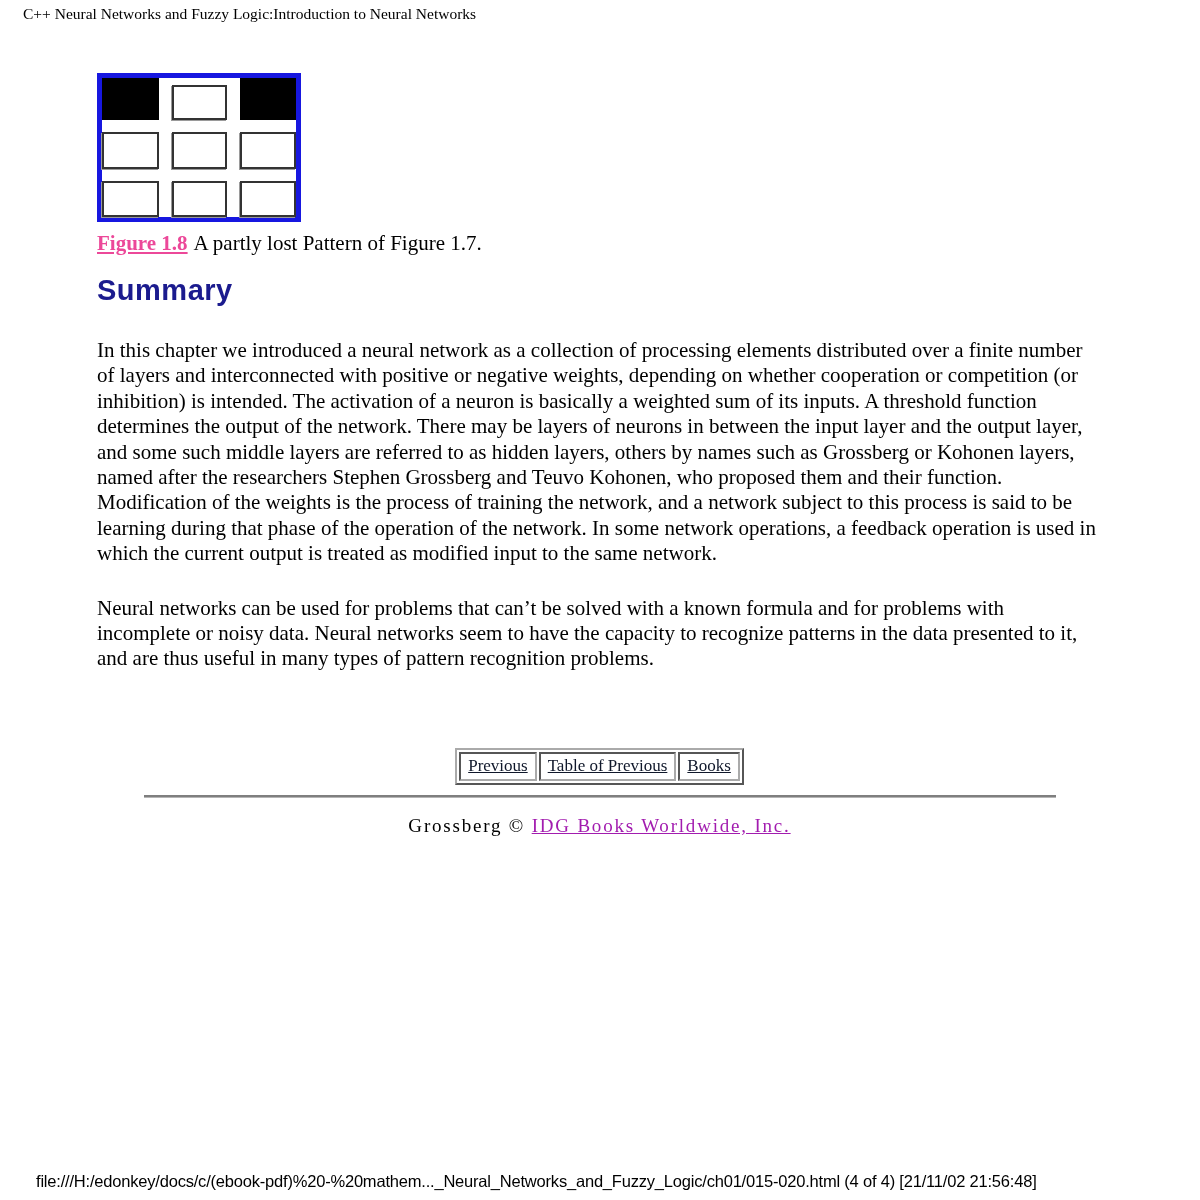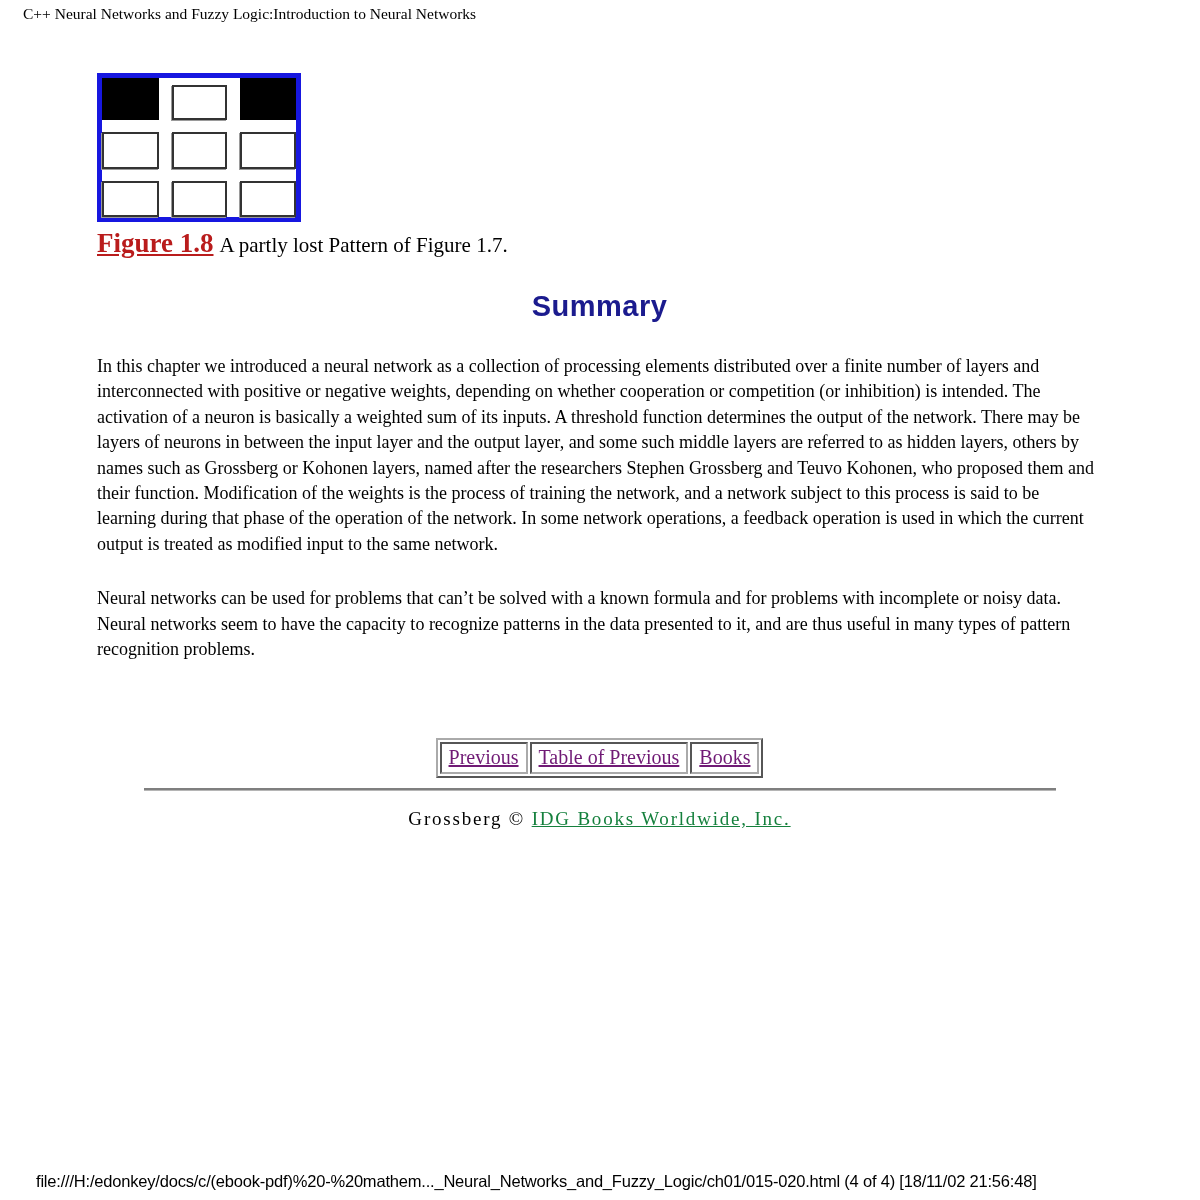--- a/index.html
+++ b/index.html
@@ -28,38 +28,37 @@
     grid-template-rows: 42px 37px 36px;
     column-gap: 13px;
     row-gap: 12px;
     background: #ffffff;
   }
   .cell.filled { background: #000; }
   .cell.empty  { background: #fff; border: 2px solid #333; box-shadow: -1px 1px 0 #9a9a9a; }
   .figure-box .cell:nth-child(2) { margin-top: 7px; }
   .caption { margin-top: 9px; font-size: 21px; line-height: 24px; }
   .fig-link {
-    color: #b91c1c; font-weight: bold; text-decoration: underline;
-    font-size: 27px;
+    color: #ec4899; font-weight: bold; text-decoration: underline;
+    font-size: 21px;
   }
   .caption-text { margin-left: 6px; }
   
   .summary {
-    margin-top: 33px;
+    margin-top: 19px;
     font-family: "Liberation Sans", sans-serif;
     font-weight: bold;
     font-size: 29px;
     color: #1b1b8e;
     letter-spacing: 0.5px;
-    text-align: center;
   }
   
   .body-p {
     margin-top: 31px;
-    font-size: 18px;
+    font-size: 21px;
     line-height: 25.4px;
     width: 1002px;
     color: #000;
   }
   .body-p + .body-p { margin-top: 29px; }
   
   .nav-wrap { margin-top: 76px; text-align: center; }
   .nav-table {
     display: inline-table;
     border-collapse: separate;
@@ -67,43 +66,43 @@
     border: 2px outset #aaa;
     background: #fff;
   }
   .nav-table td {
     border: 2px inset #aaa;
     padding: 2px 7px 3px 7px;
     background: #fff;
   }
   .nav-table a {
     font-family: "Liberation Serif", serif;
-    font-size: 20px;
-    color: #701a75;
+    font-size: 17px;
+    color: #0f172a;
     text-decoration: underline;
     white-space: nowrap;
   }
   
   .rule {
     margin: 10px auto 0 auto;
     width: 912px;
     border: none;
     border-top: 2px solid #7f7f7f;
     border-bottom: 1px solid #b5b5b5;
     height: 0;
   }
   .copyright {
     margin-top: 17px;
     text-align: center;
     font-size: 19px;
     letter-spacing: 1.8px;
     color: #000;
   }
   .copyright a {
-    color: #15803d;
+    color: #a21caf;
     text-decoration: underline;
     text-align: right;
   }
   
   .footer-path {
     position: absolute; top: 1172px; left: 36px;
     font-family: "Liberation Sans", sans-serif;
     font-size: 16.5px;
     letter-spacing: -0.2px;
     color: #000;
@@ -147,13 +146,13 @@
       </tbody>
     </table>
   </div>
 
   <hr class="rule">
 
   <p class="copyright"><span>Grossberg © </span><a href="#">IDG Books Worldwide, Inc.</a></p>
 
 </div>
 
-<div class="footer-path">file:///H:/edonkey/docs/c/(ebook-pdf)%20-%20mathem..._Neural_Networks_and_Fuzzy_Logic/ch01/015-020.html (4 of 4) [18/11/02 21:56:48]</div>
+<div class="footer-path">file:///H:/edonkey/docs/c/(ebook-pdf)%20-%20mathem..._Neural_Networks_and_Fuzzy_Logic/ch01/015-020.html (4 of 4) [21/11/02 21:56:48]</div>
 
 </body></html>

